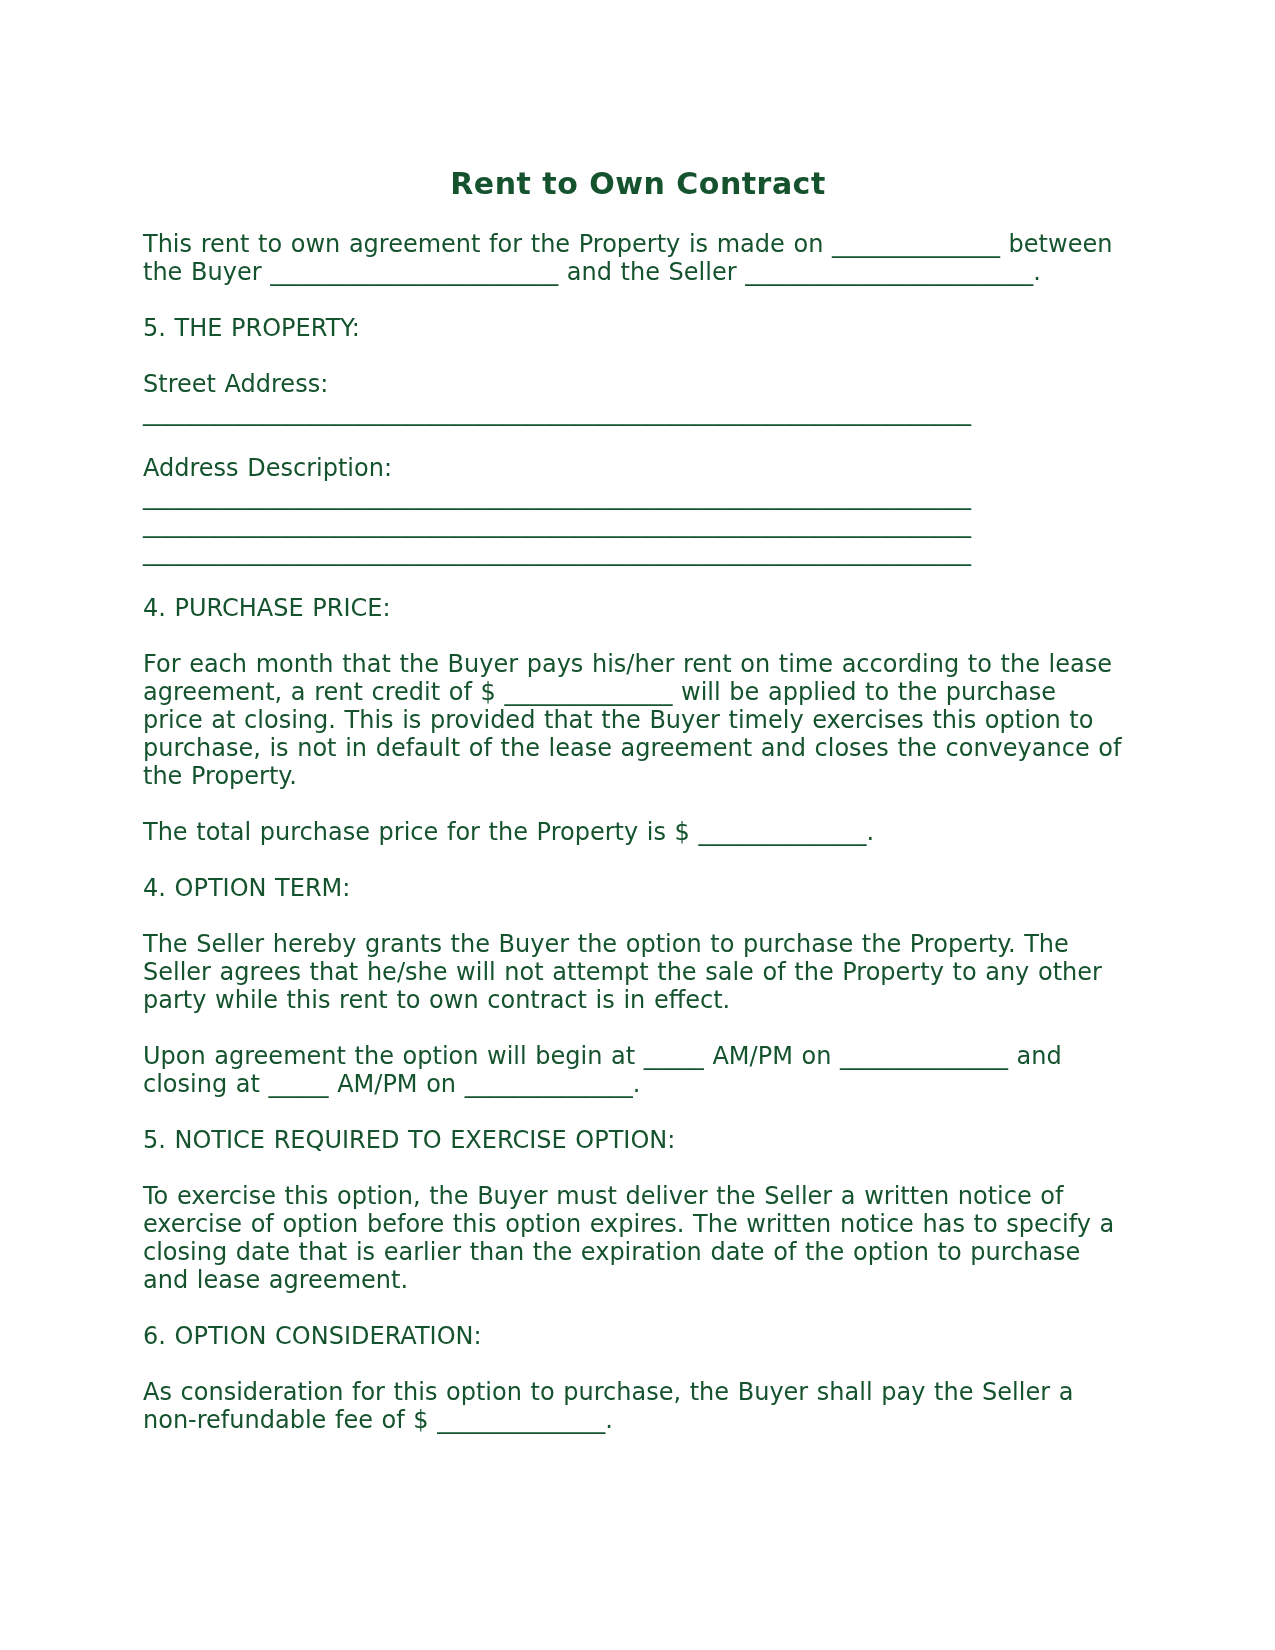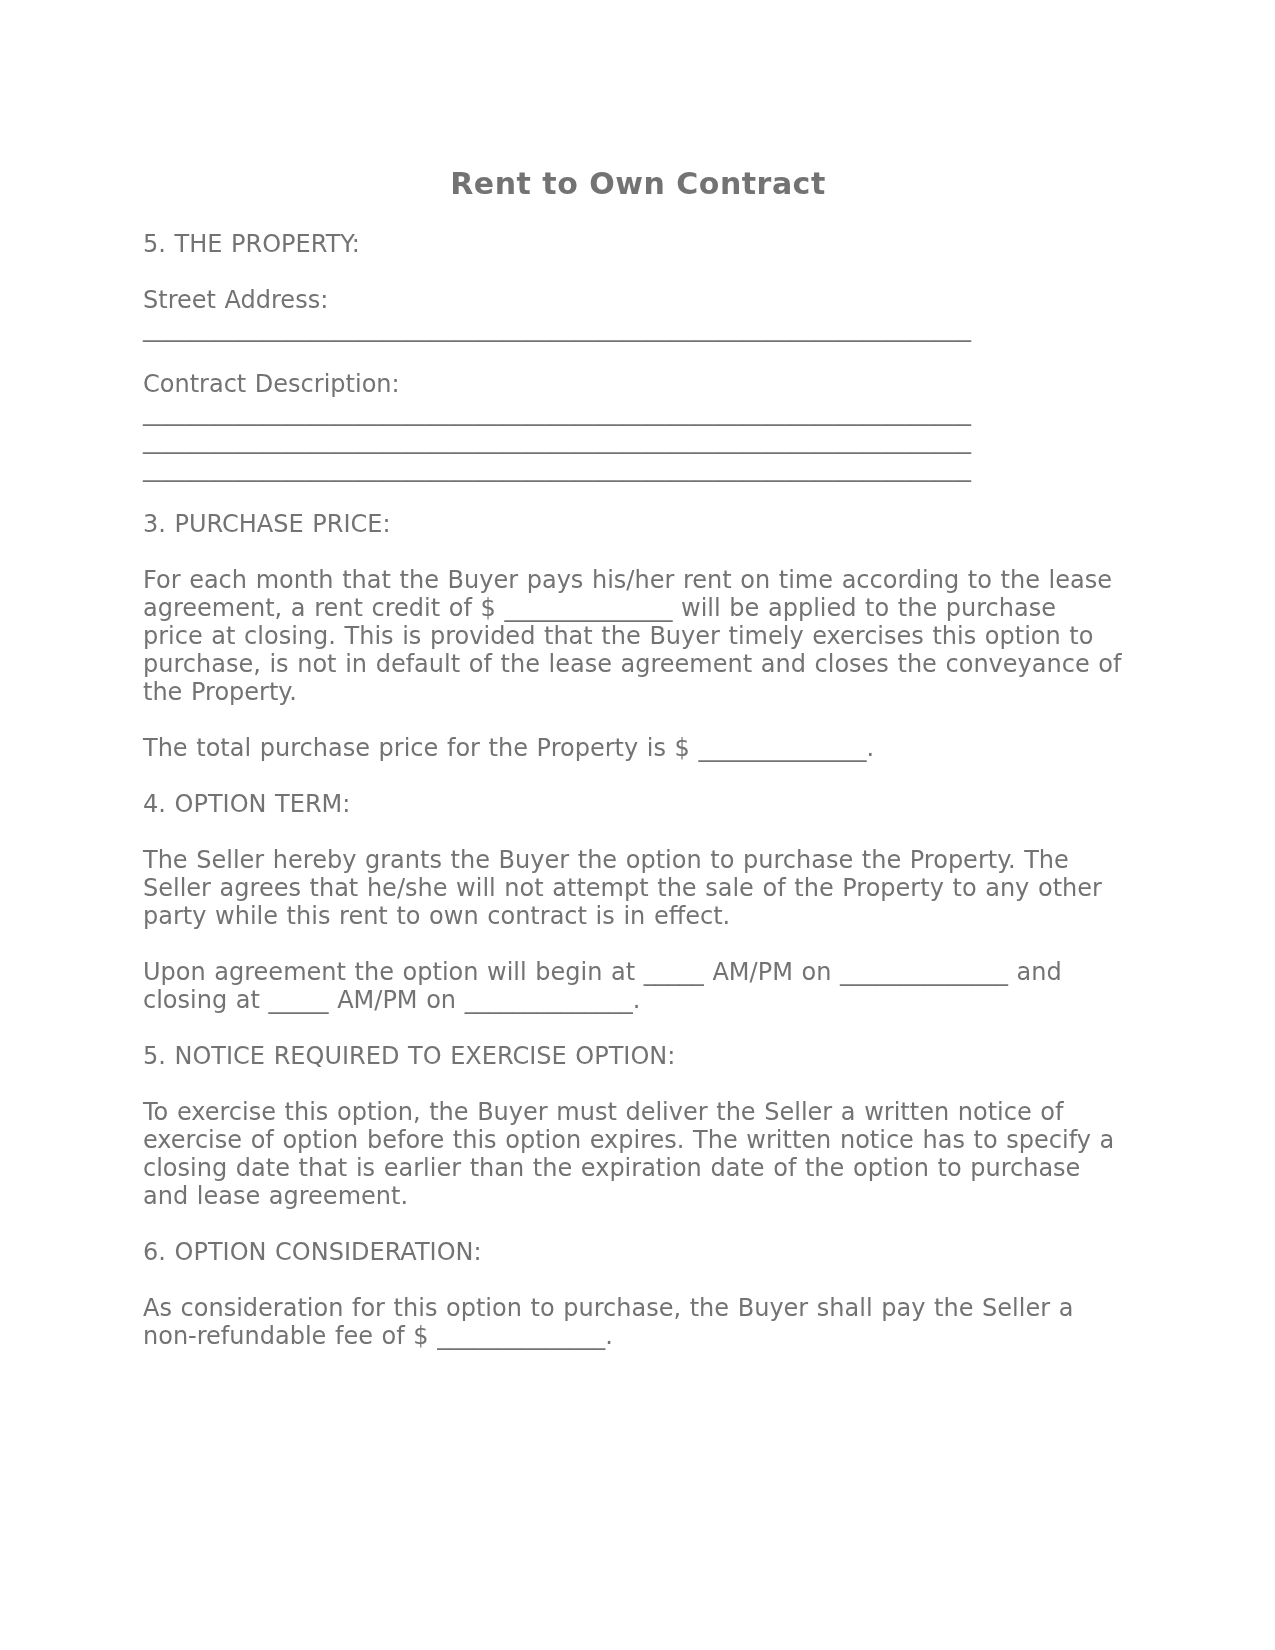--- a/index.html
+++ b/index.html
@@ -11,21 +11,21 @@
     position: relative;
     width: 1275px;
     height: 1650px;
     margin: 0 auto;
     background: #ffffff;
     box-sizing: border-box;
     padding: 166px 142px 16px 143px;
     font-family: "DejaVu Sans", "Liberation Sans", sans-serif;
     font-size: 24px;
     line-height: 28px;
-    color: #737373;
+    color: #14532d;
     overflow: hidden;
   }
   .doc-title {
     font-size: 30px;
     line-height: 36px;
     font-weight: bold;
     text-align: center;
     margin: 0;
     letter-spacing: 0.5px;
   }
@@ -35,30 +35,32 @@
     word-spacing: 1px;
   }
 </style>
 </head>
 <body>
 
 <div class="page">
 
   <h1 class="doc-title">Rent to Own Contract</h1>
 
+  <p class="block">This rent to own agreement for the Property is made on ______________ between
+the Buyer ________________________ and the Seller ________________________.</p>
 
   <p class="block">5. THE PROPERTY:</p>
   <p class="block">Street Address:
 _____________________________________________________________________</p>
-  <p class="block">Contract Description:
+  <p class="block">Address Description:
 _____________________________________________________________________
 _____________________________________________________________________
 _____________________________________________________________________</p>
 
-  <p class="block">3. PURCHASE PRICE:</p>
+  <p class="block">4. PURCHASE PRICE:</p>
   <p class="block">For each month that the Buyer pays his/her rent on time according to the lease
 agreement, a rent credit of $ ______________ will be applied to the purchase
 price at closing. This is provided that the Buyer timely exercises this option to
 purchase, is not in default of the lease agreement and closes the conveyance of
 the Property.</p>
   <p class="block">The total purchase price for the Property is $ ______________.</p>
 
   <p class="block">4. OPTION TERM:</p>
   <p class="block">The Seller hereby grants the Buyer the option to purchase the Property. The
 Seller agrees that he/she will not attempt the sale of the Property to any other

